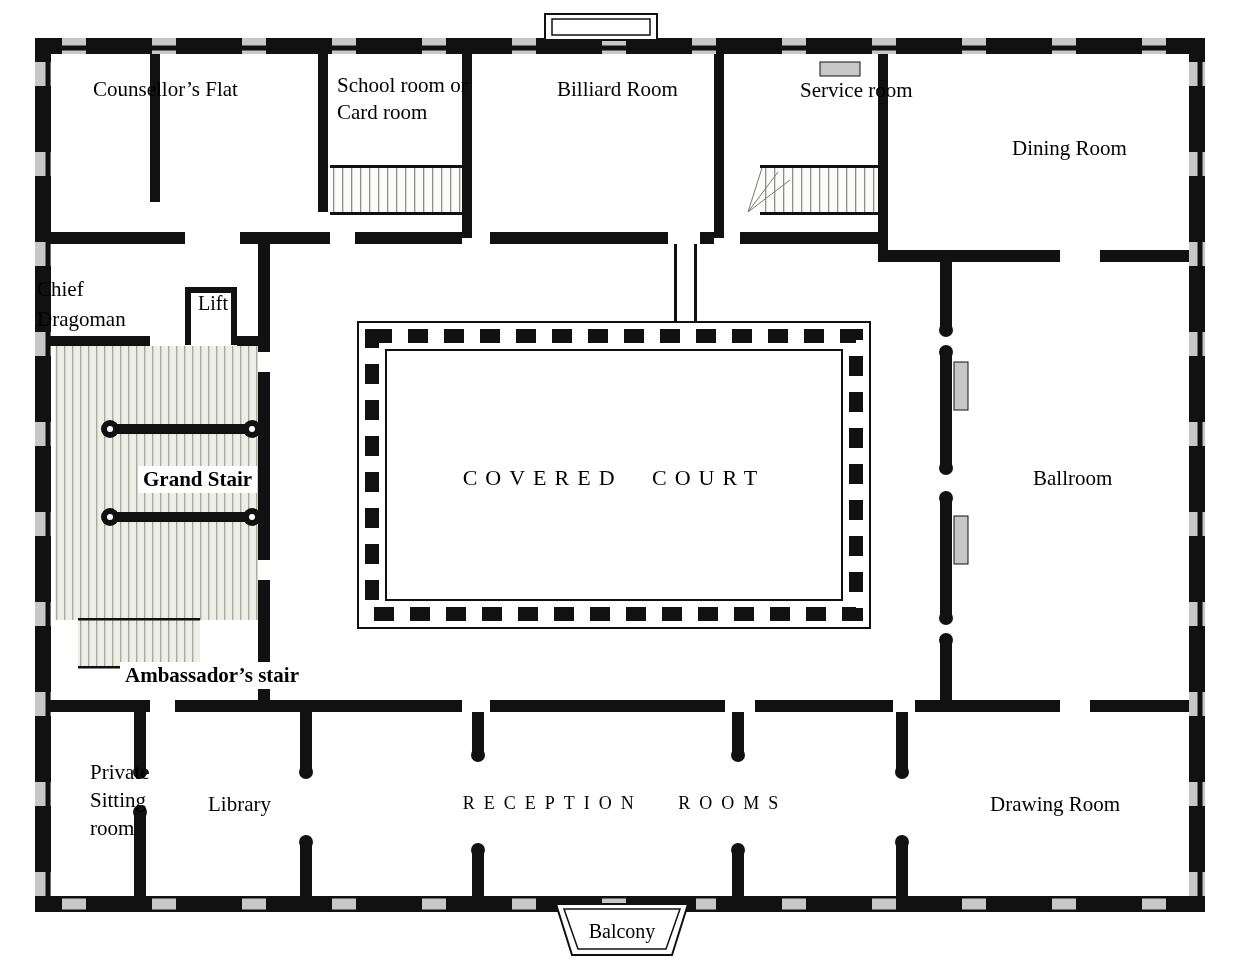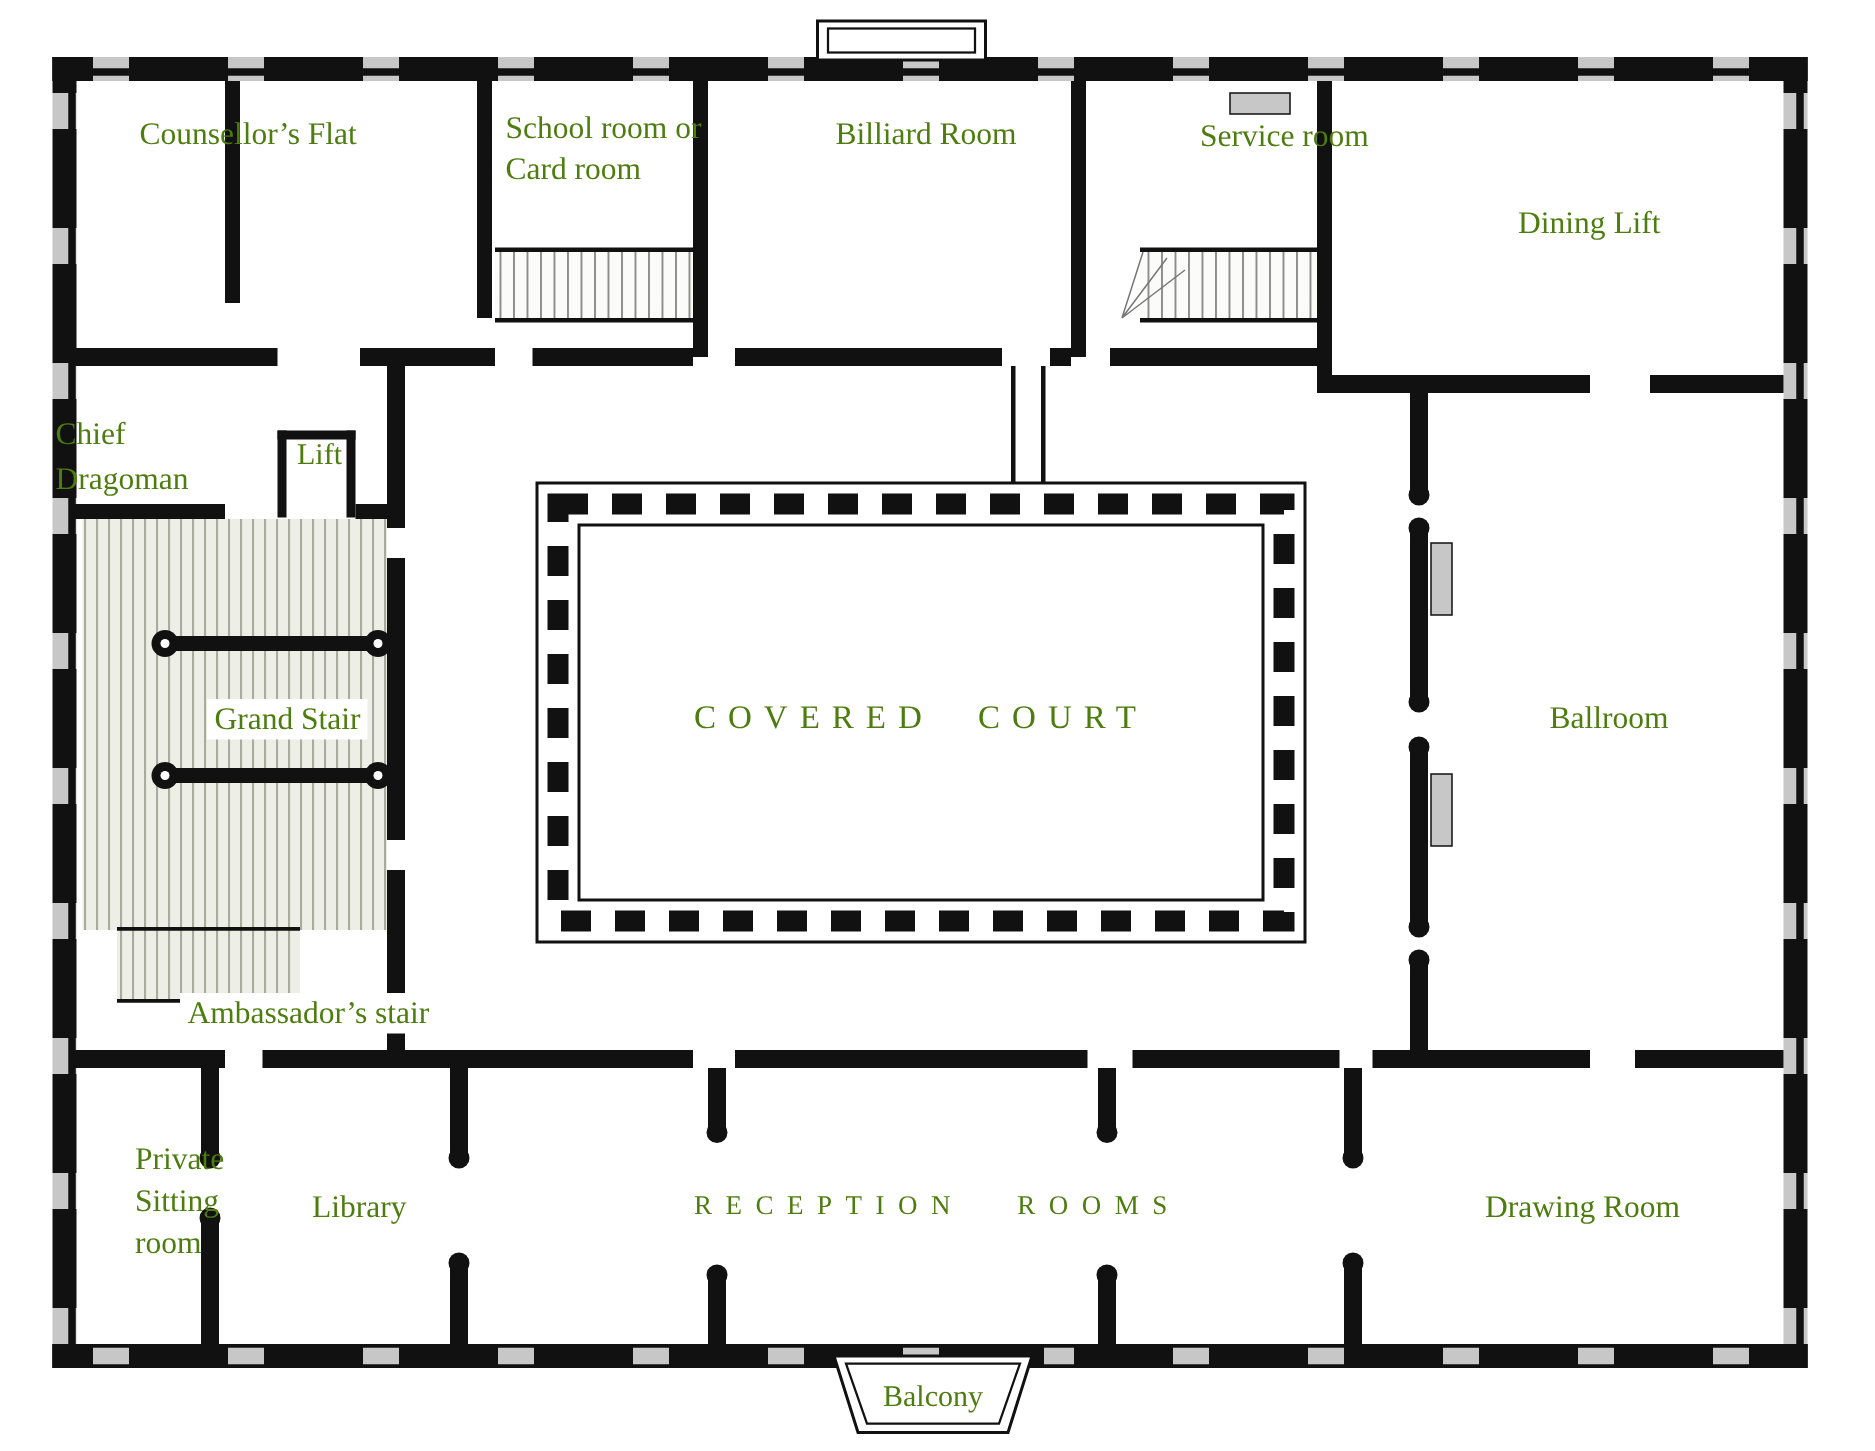--- a/index.html
+++ b/index.html
@@ -3,26 +3,26 @@
 <meta charset="utf-8">
 <style>
   html,body { margin:0; padding:0; background:#ffffff; }
   .plan {
     position:relative; width:1250px; height:967px;
     background:#ffffff; overflow:hidden;
     font-family:"Liberation Serif", serif;
   }
   .plan svg { position:absolute; left:0; top:0; }
   .lbl {
-    position:absolute; color:#4d7c0f;
+    position:absolute; color:#000000;
     font-size:21px; line-height:27px;
     white-space:pre-line; z-index:5;
   }
   .lbl.center { text-align:center; }
-  .lbl.bgwhite { background:#ffffff; padding:0 5px; }
+  .lbl.bgwhite { background:#ffffff; padding:0 5px;font-weight:bold; }
   .lbl.spaced-wide { letter-spacing:8px; word-spacing:16px; font-size:22px; }
   .lbl.spaced-xwide { letter-spacing:9px; word-spacing:22px; font-size:18px; }
 </style>
 </head>
 <body>
 
 <div class="plan">
 
   <svg width="1250" height="967" viewBox="0 0 1250 967">
     <defs>
@@ -165,21 +165,21 @@
 
   <div class="lbl" style="left:93px; top:76px;">Counsellor’s Flat</div>
 
   <div class="lbl" style="left:337px; top:72px;">School room or
 Card room</div>
 
   <div class="lbl" style="left:557px; top:76px;">Billiard Room</div>
 
   <div class="lbl" style="left:757px; top:77px;margin-left:43px;">Service room</div>
 
-  <div class="lbl" style="left:1012px; top:135px;">Dining Lift</div>
+  <div class="lbl" style="left:1012px; top:135px;">Dining Room</div>
 
   <div class="lbl" style="left:37px; top:274px; line-height:30px;">Chief
 Dragoman</div>
 
   <div class="lbl" style="left:198px; top:290px; font-size:20px;">Lift</div>
 
   <div class="lbl bgwhite" style="left:138px; top:466px;">Grand Stair</div>
 
   <div class="lbl center spaced-wide" style="left:358px; top:464px; width:512px;">COVERED COURT</div>
 

